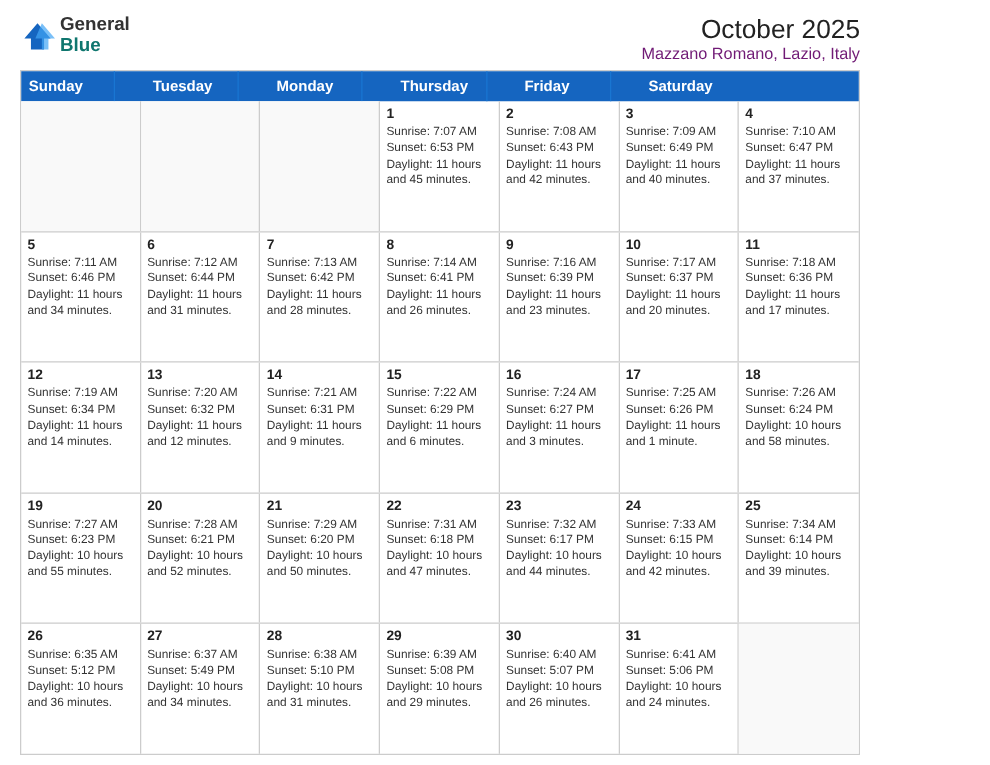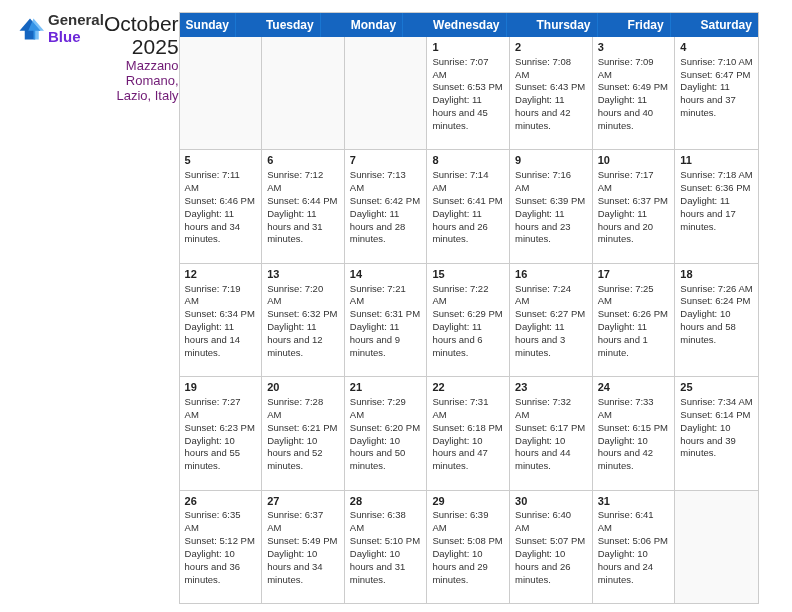--- a/index.html
+++ b/index.html
@@ -8,21 +8,21 @@
       background: #fff;
       width: 792px;
       height: 612px;
       overflow: hidden;
     }
     .page {
       width: 704px;
       height: 612px;
       padding: 12px 16px 8px 16px;
       display: flex;
-      flex-direction: row;
+      flex-direction: column;
     }
     .header {
       display: flex;
       align-items: flex-start;
       justify-content: space-between;
       margin-bottom: 6px;
     }
     .logo {
       display: flex;
       align-items: center;
@@ -34,21 +34,21 @@
       line-height: 1.1;
     }
     .logo-general {
       font-size: 15px;
       font-weight: bold;
       color: #333;
     }
     .logo-blue {
       font-size: 15px;
       font-weight: bold;
-      color: #6d28d9;
+      color: #0f766e;
     }
     .logo-icon {
       width: 28px;
       height: 28px;
     }
     .title-block {
       text-align: right;
     }
     .month-title {
       font-size: 21px;
@@ -131,21 +131,20 @@
       <div class="month-title">October 2025</div>
       <div class="location">Mazzano Romano, Lazio, Italy</div>
     </div>
   </div>
 
   <div class="calendar">
     <div class="cal-header">
     <div class="cal-header-cell">Sunday</div>
         <div class="cal-header-cell">Tuesday</div>
         <div class="cal-header-cell">Monday</div>
-        <div class="cal-header-cell">Wednesday</div>
         <div class="cal-header-cell">Thursday</div>
         <div class="cal-header-cell">Friday</div>
         <div class="cal-header-cell">Saturday</div>
       </div>
     <div class="cal-body">
     <div class="cal-row">
           <div class="cal-cell empty"></div>
           <div class="cal-cell empty"></div>
           <div class="cal-cell empty"></div>
           <div class="cal-cell">

